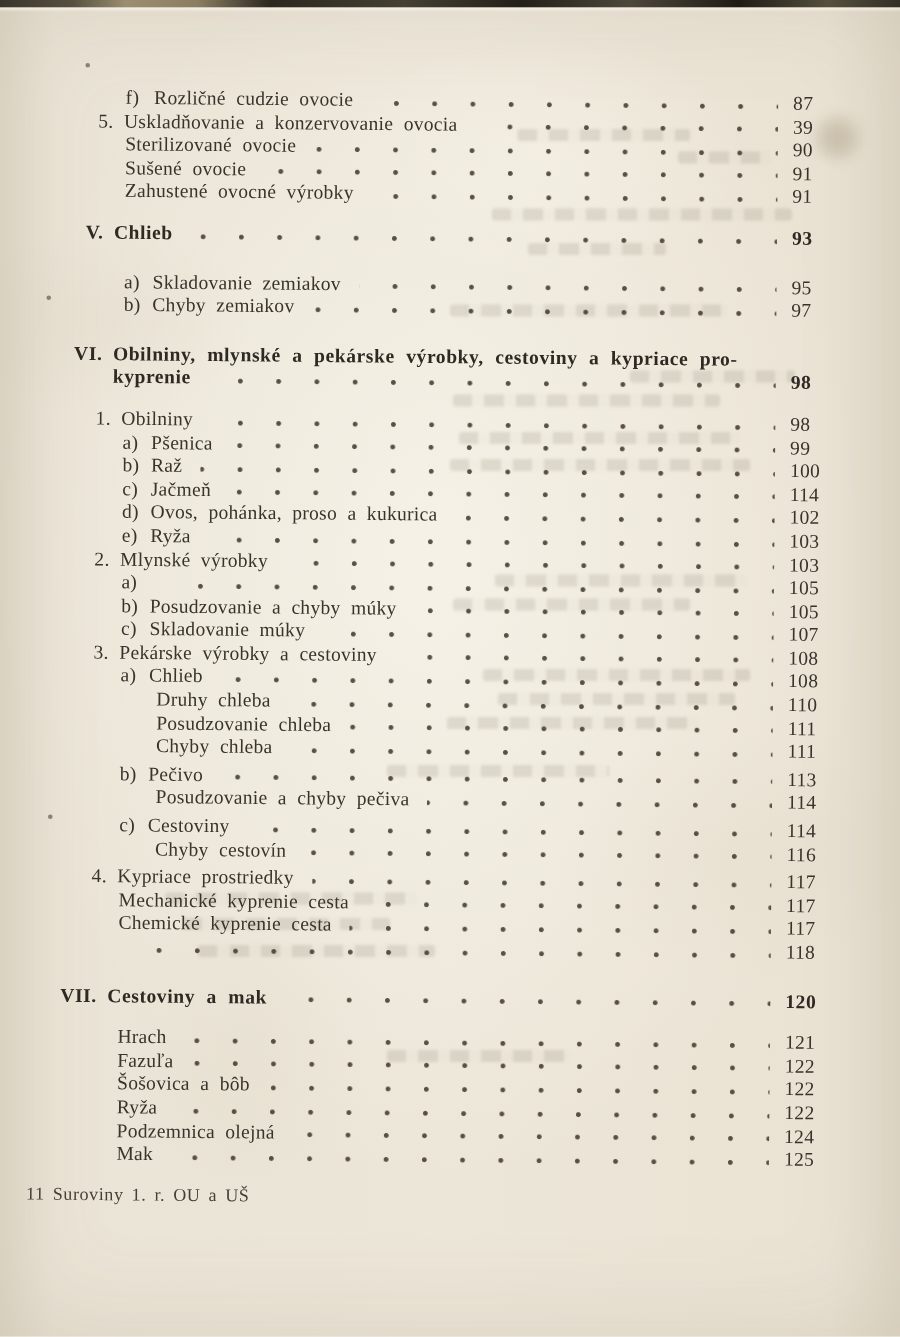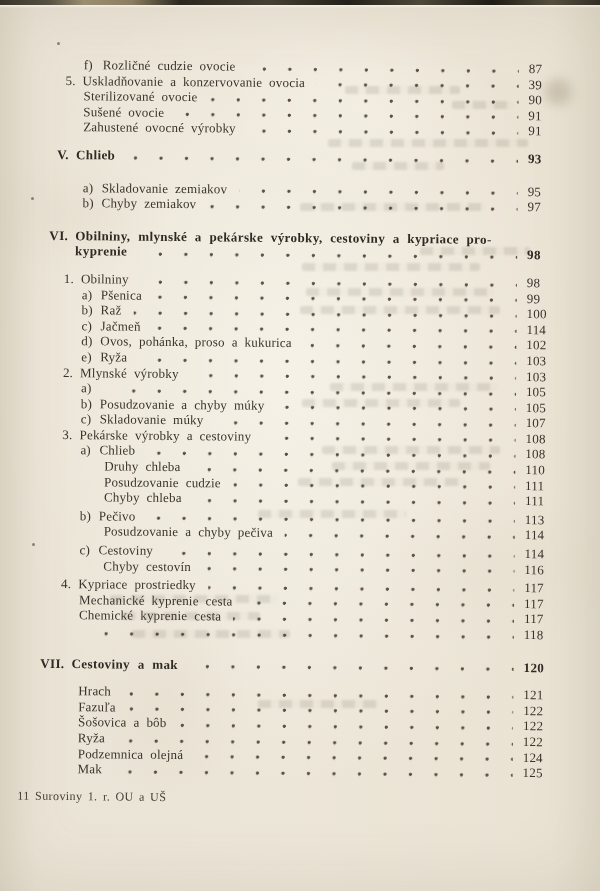--- a/index.html
+++ b/index.html
@@ -278,21 +278,21 @@
     <span class="pg">108</span>
   </div>
         <div class="toc-row lvl3">
 
     <span class="txt">Druhy chleba</span>
     <span class="leader"></span>
     <span class="pg">110</span>
   </div>
         <div class="toc-row lvl3">
 
-    <span class="txt">Posudzovanie cudzie</span>
+    <span class="txt">Posudzovanie chleba</span>
     <span class="leader"></span>
     <span class="pg">111</span>
   </div>
         <div class="toc-row lvl3">
 
     <span class="txt">Chyby chleba</span>
     <span class="leader"></span>
     <span class="pg">111</span>
   </div>
         <div class="toc-row lvl2 gap-sm">

